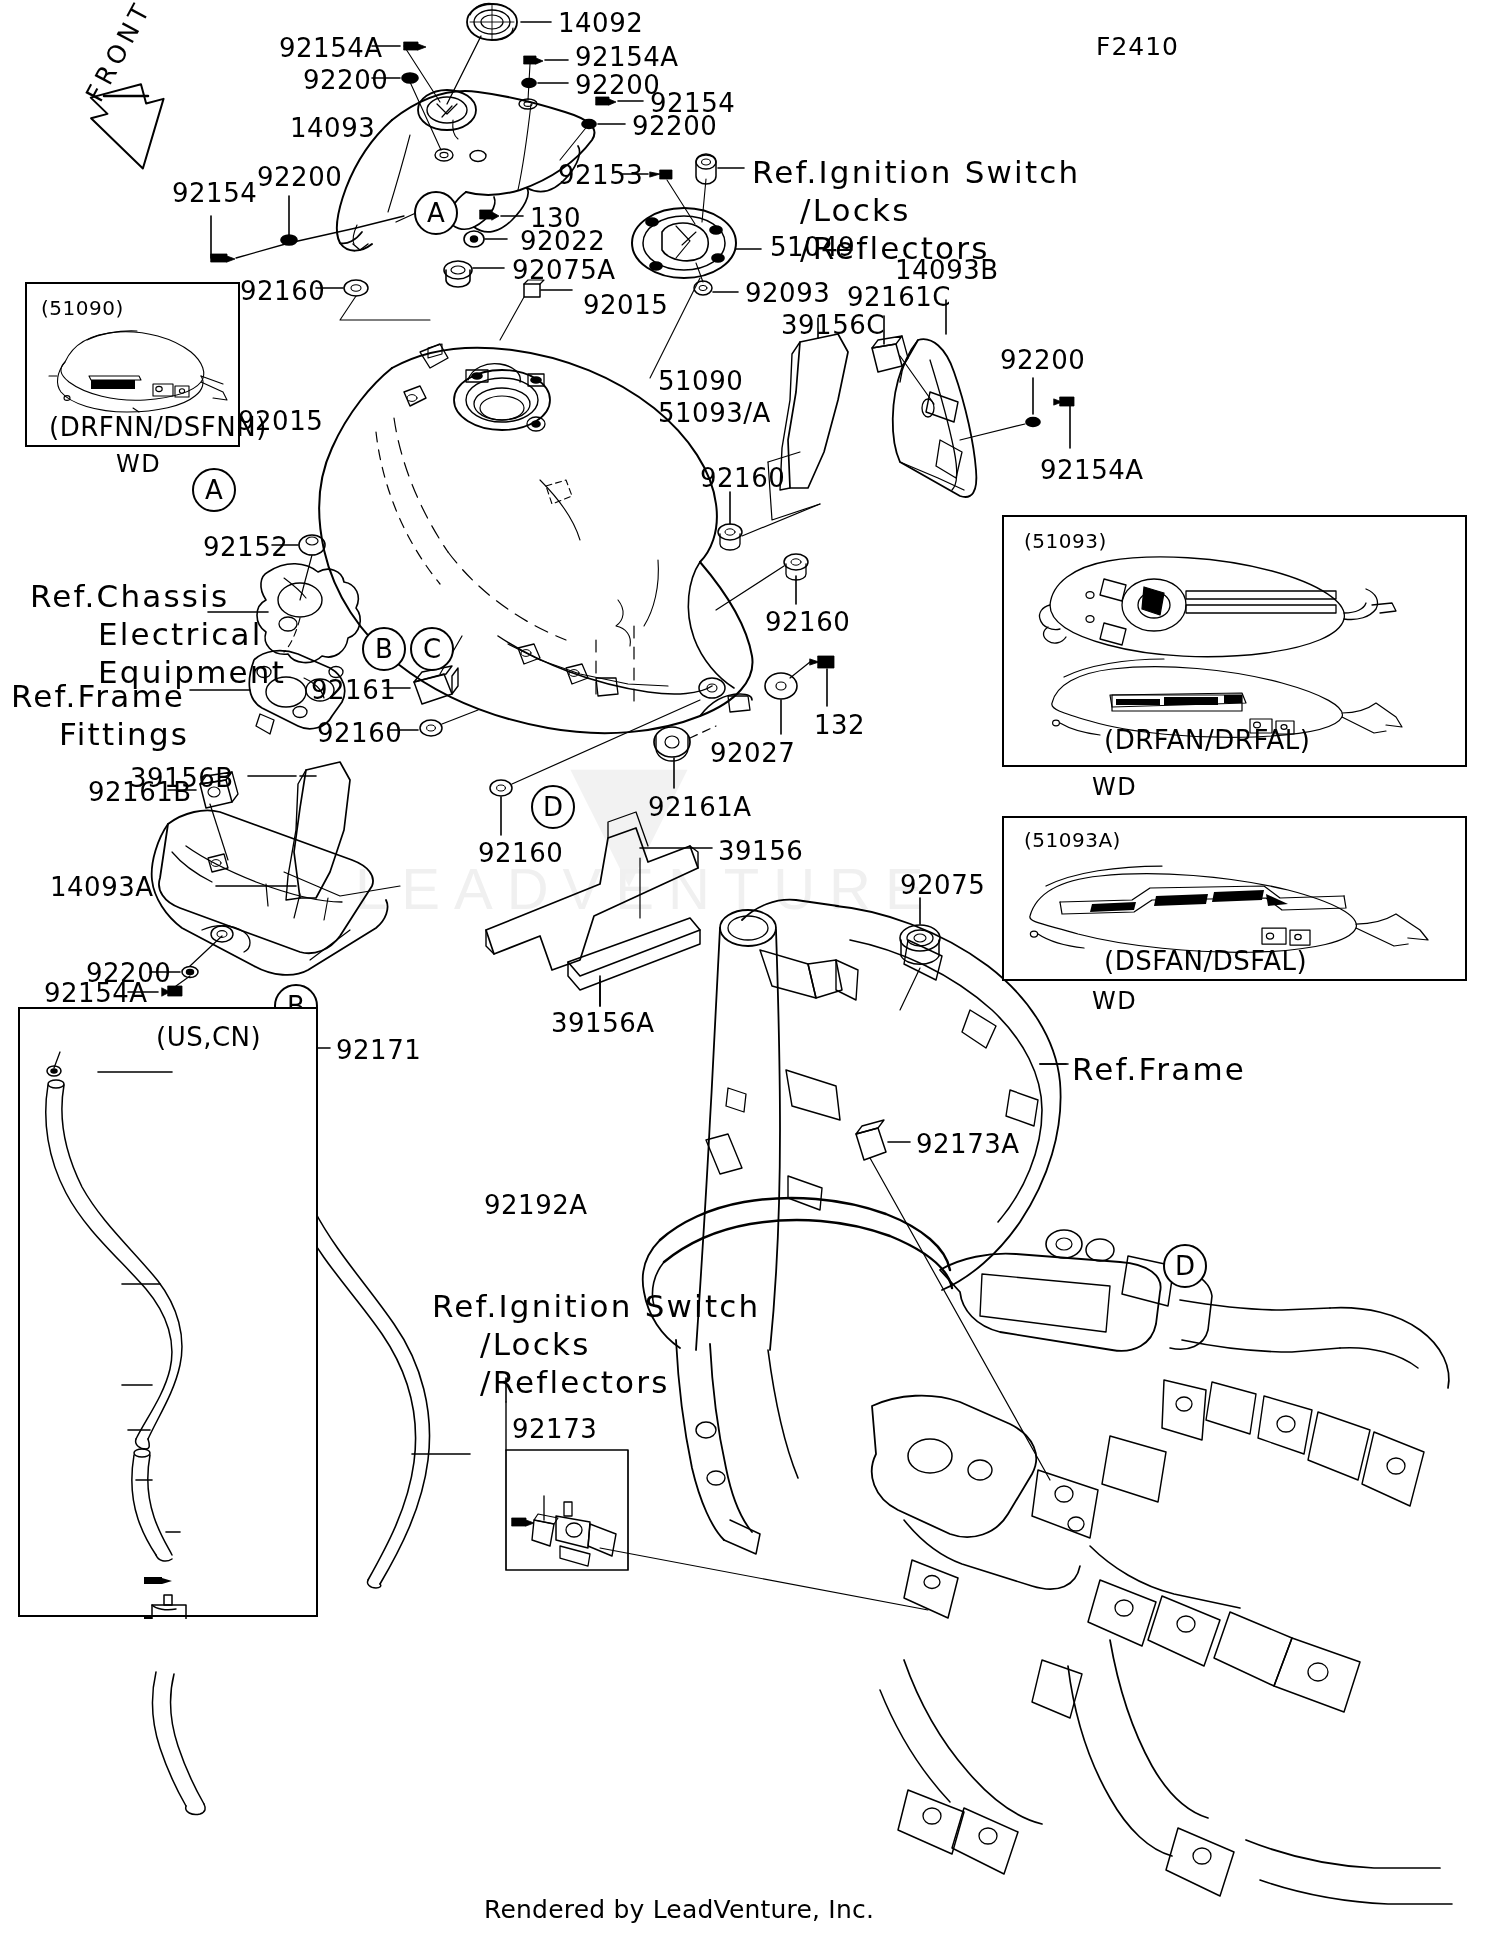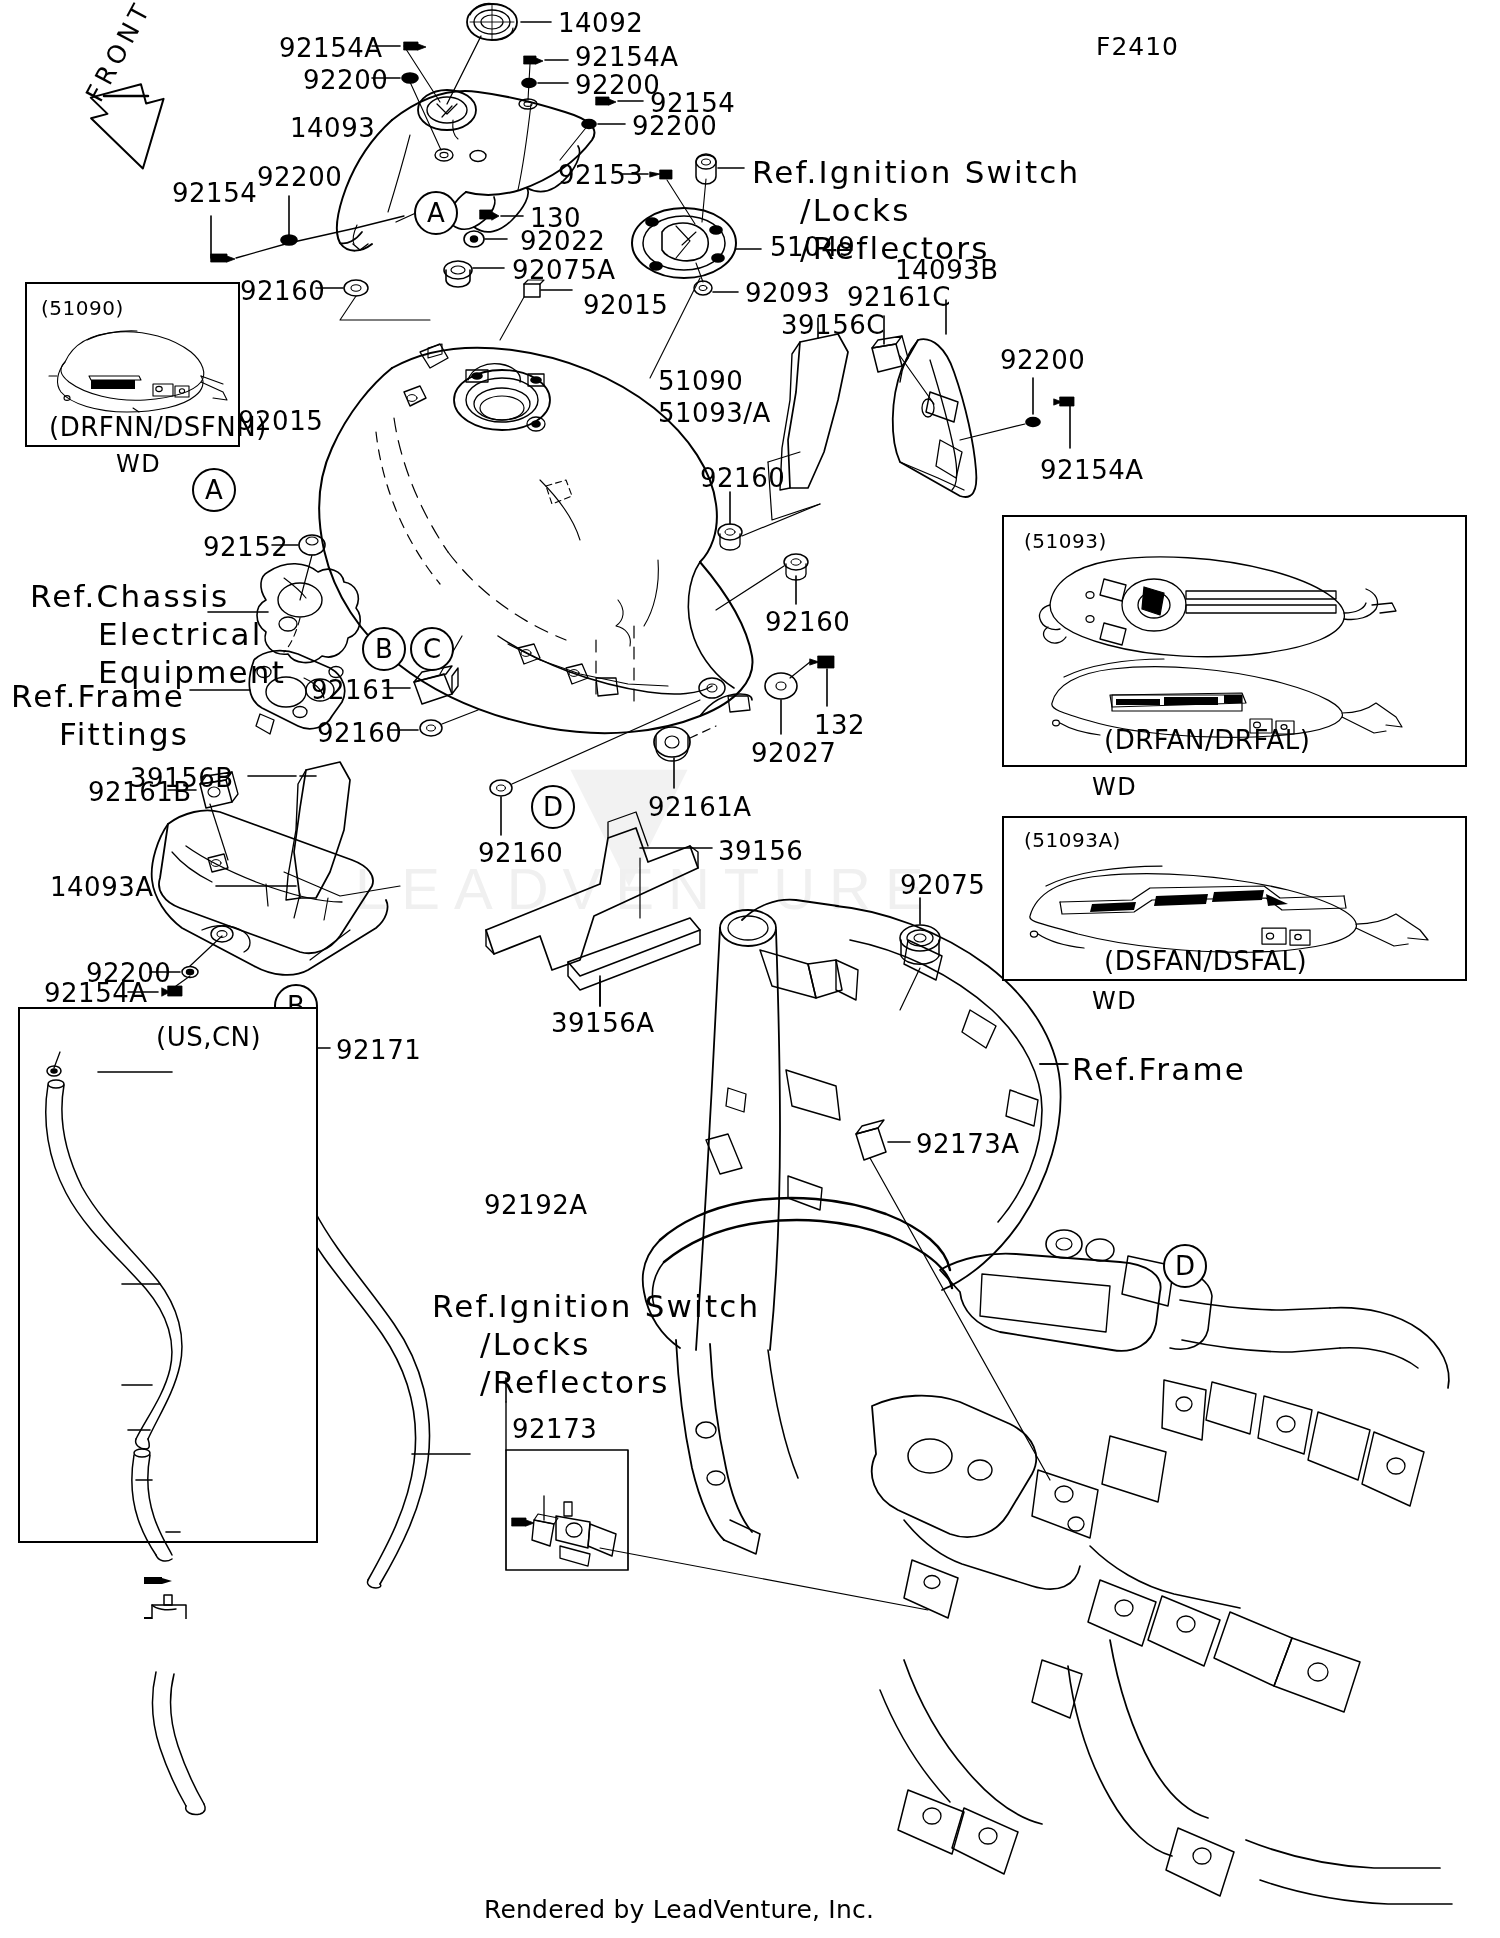--- a/index.html
+++ b/index.html
@@ -574,21 +574,21 @@
   <div class="lbl" style="left:1040px; top:455px;">92154A</div>
   <div class="lbl" style="left:238px; top:406px;">92015</div>
   <div class="lbl" style="left:658px; top:366px;">51090
 51093/A</div>
   <div class="lbl" style="left:700px; top:463px;">92160</div>
   <div class="lbl" style="left:765px; top:607px;">92160</div>
   <div class="lbl" style="left:196px; top:532px;margin-left:7px;">92152</div>
   <div class="lbl" style="left:311px; top:675px;">92161</div>
   <div class="lbl" style="left:317px; top:718px;">92160</div>
   <div class="lbl" style="left:814px; top:710px;">132</div>
-  <div class="lbl" style="left:751px; top:738px;">92027</div>
+  <div class="lbl" style="left:710px; top:738px;">92027</div>
   <div class="lbl" style="left:648px; top:792px;">92161A</div>
   <div class="lbl" style="left:130px; top:763px;">39156B</div>
   <div class="lbl" style="left:88px; top:777px;">92161B</div>
   <div class="lbl" style="left:478px; top:838px;">92160</div>
   <div class="lbl" style="left:718px; top:836px;">39156</div>
   <div class="lbl" style="left:900px; top:870px;">92075</div>
   <div class="lbl" style="left:50px; top:872px;">14093A</div>
   <div class="lbl" style="left:86px; top:958px;">92200</div>
   <div class="lbl" style="left:44px; top:978px;">92154A</div>
   <div class="lbl" style="left:551px; top:1008px;">39156A</div>
@@ -730,21 +730,21 @@
         <ellipse cx="266" cy="118" rx="3.6" ry="3"></ellipse>
         <path d="M286 112 l20 0 l0 15 l-20 0 z"></path>
         <ellipse cx="294" cy="119" rx="3.2" ry="2.6"></ellipse>
         <ellipse cx="30" cy="116" rx="3.6" ry="3"></ellipse>
       </g>
     </svg>
     <div class="code-bot" style="left:100px; top:128px;">(DSFAN/DSFAL)</div>
   </div>
   <div class="wd-under" style="left:1092px; top:987px;">WD</div>
 
-  <div class="inset" style="left:18px; top:1007px; width:300px; height:536px;">
+  <div class="inset" style="left:18px; top:1007px; width:300px; height:610px;">
     <div class="code-bot" style="left:136px; top:13px;">(US,CN)</div>
     <svg viewBox="0 0 300 610" style="position:absolute; left:0; top:0; width:300px; height:610px;">
       <g fill="none" stroke="#000" stroke-width="1.5" stroke-linecap="round" stroke-linejoin="round">
 
         <ellipse cx="34" cy="62" rx="7" ry="5"></ellipse>
         <ellipse cx="34" cy="62" rx="3" ry="2" fill="#000"></ellipse>
 
         <ellipse cx="36" cy="75" rx="8" ry="4"></ellipse>
         <path d="M28 76 C22 112 28 150 46 184 C66 222 100 250 126 280
                  C148 306 156 334 150 360 C144 386 126 410 116 430"></path>

